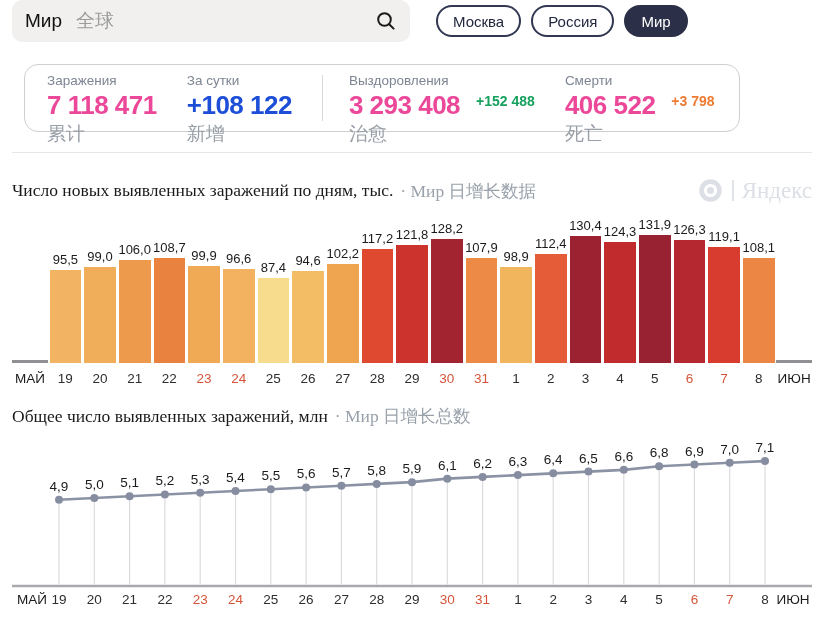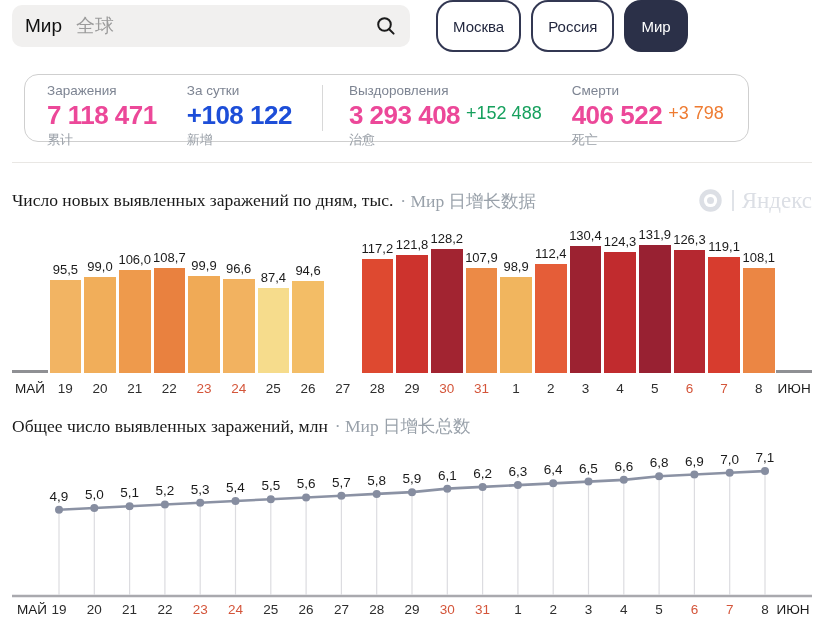--- a/index.html
+++ b/index.html
@@ -14,45 +14,45 @@
   .header-row { display:flex; align-items:center; }
   .search-box {
     width:398px; height:42px; background:#f1f0ef; border-radius:10px;
     display:flex; align-items:center; padding:0 13px;
   }
   .search-query { font-size:19px; color:#111; font-weight:500; margin-right:14px; white-space:nowrap; }
   .search-cn { font-size:19px; color:#9b9b9b; flex:1; white-space:nowrap; }
   .search-icon-svg { display:block; }
   .region-tabs { margin-left:26px; display:flex; gap:10px; }
   .tab {
-    height:52px; padding:0 15px; border-radius:17px; border:2px solid #323752;
+    height:32px; padding:0 15px; border-radius:17px; border:2px solid #323752;
     color:#23283f; font-size:15px; display:flex; align-items:center; background:#fff;
     cursor:pointer; white-space:nowrap;
   }
   .tab.active { background:#2b3048; border-color:#2b3048; color:#fff; }
 
   
   .summary-row { display:flex; margin-top:22px; align-items:flex-start; }
   .summary-left { width:132px; flex:0 0 132px; }
   .summary-title { font-size:17px; line-height:1.32; color:#1a1a1a; }
   .summary-cn { margin-top:9px; font-size:17px; color:#9a9a9a; }
   .stats-panel {
     margin-left:12px; border:1.5px solid #cfcfcf; border-radius:14px;
     display:flex; align-items:flex-start; height:68px; padding:8px 24px 0 22px;
   }
   .stat { margin-right:30px; }
   .stat:last-child { margin-right:0; }
   .stat-label { font-size:13.5px; color:#7d8492; }
   .stat-value-row { display:flex; align-items:flex-start; margin-top:2px; }
   .stat-value { font-size:26px; font-weight:bold; letter-spacing:-0.5px; color:#ec4899; white-space:nowrap; }
   .stat-value.orange { color:#1d4ed8; }
-  .stat-delta { font-size:18px; font-weight:normal; margin-left:6px; margin-top:3px; white-space:nowrap; }
+  .stat-delta { font-size:14px; font-weight:bold; margin-left:16px; margin-top:3px; white-space:nowrap; }
   .stat-delta.green { color:#16a05d; }
   .stat-delta.orange { color:#ee7b31; }
-  .stat-cn { font-size:13px; color:#9aa0a8; margin-top:0px; }
+  .stat-cn { font-size:19px; color:#9aa0a8; margin-top:0px; }
   .stat-divider { width:1px; background:#d8d8d8; align-self:stretch; margin:2px 26px 10px 0; }
 
   .rule { border:none; border-top:1px solid #e9e7e4; margin:20px 0 0 0; }
 
   
   .chart-title-row { display:flex; align-items:center;font-family:Liberation Serif, serif; }
   .chart1 .chart-title-row { margin-top:24px; }
   .chart2 .chart-title-row { margin-top:18px; }
   .chart-title { font-size:17.5px; color:#1a1a1a; white-space:nowrap; }
   .chart-subtitle { font-size:17.5px; color:#99a1aa; margin-left:7px; white-space:nowrap; }
@@ -207,20 +207,24 @@
           <div class="day-label">25</div>
         </div>
         <div class="bcol">
           <div class="bar-area">
             <div class="bar-value">94,6</div>
             <div class="bar" style="height: 92px; background: rgb(243, 189, 102);"></div>
           </div>
           <div class="day-label">26</div>
         </div>
         <div class="bcol">
+          <div class="bar-area">
+            <div class="bar-value">102,2</div>
+            <div class="bar" style="height: 99px; background: rgb(239, 164, 80);"></div>
+          </div>
           <div class="day-label">27</div>
         </div>
         <div class="bcol">
           <div class="bar-area">
             <div class="bar-value">117,2</div>
             <div class="bar" style="height: 114px; background: rgb(222, 73, 48);"></div>
           </div>
           <div class="day-label">28</div>
         </div>
         <div class="bcol">

